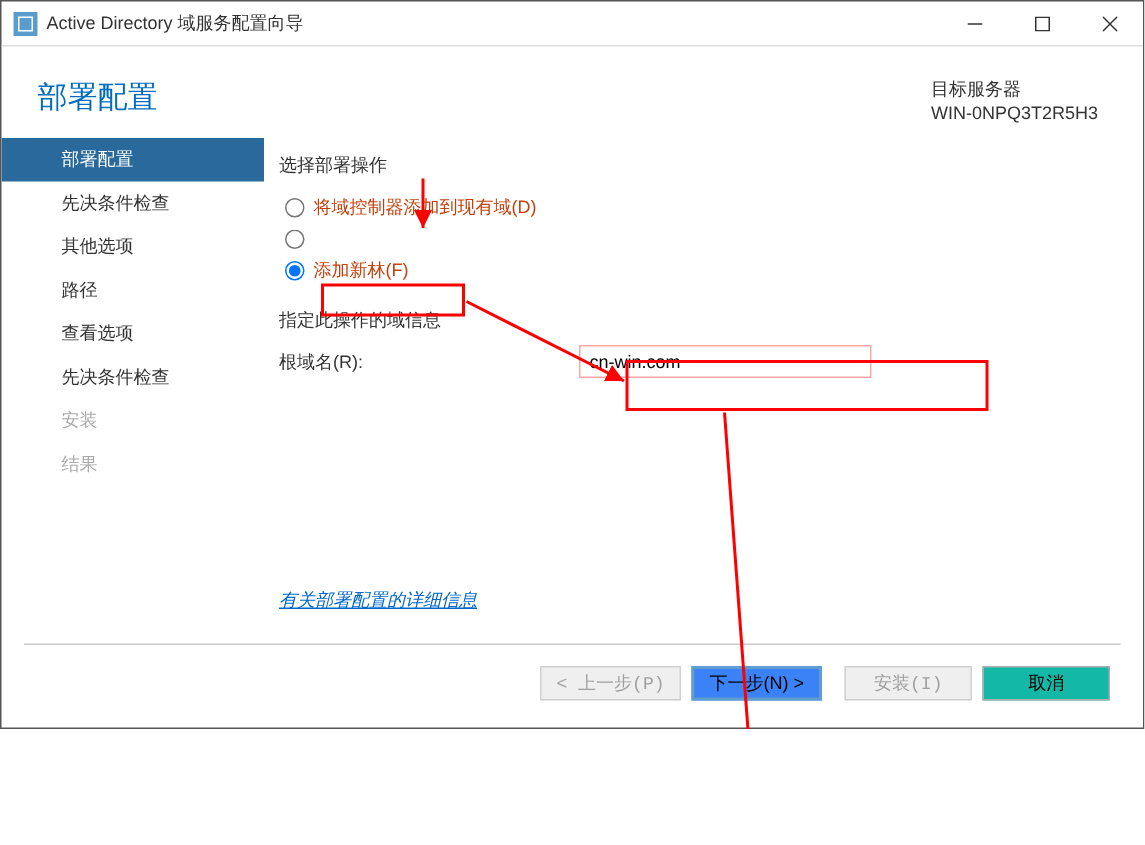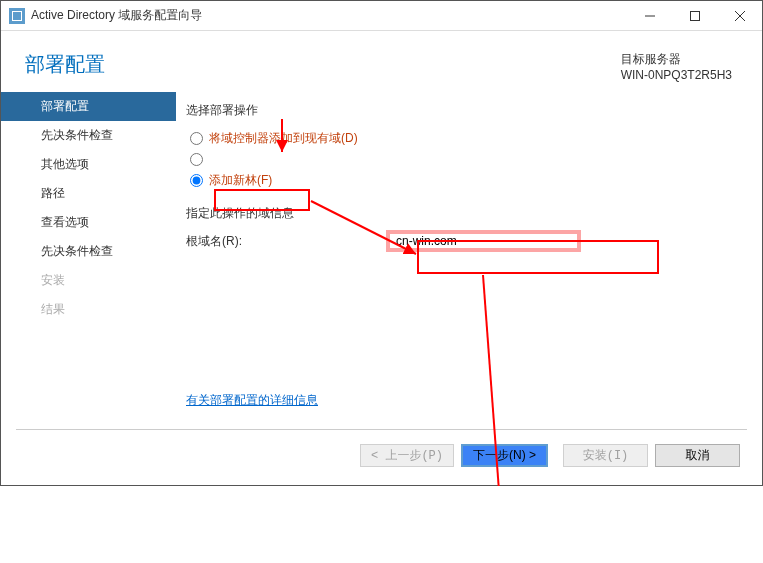--- a/index.html
+++ b/index.html
@@ -25,28 +25,28 @@
     .sidebar-item.disabled { color: #aaa; }
     
     .content { flex: 1; padding: 0 30px 0 10px; position: relative; }
     .section-label { font-size: 12px; color: #333; margin: 10px 0 8px 0; }
     .radio-row { display: flex; align-items: center; padding: 3px 0; }
     .radio-row input[type=radio] { margin: 0 6px 0 4px; }
     .radio-label { font-size: 12px; color: #c2410c; }
     
     .field-row { display: flex; align-items: center; margin-top: 5px; }
     .field-label { width: 200px; font-size: 12px; color: #333; }
-    .text-input { width: 195px; height: 22px; border: 4px solid #fca5a5; padding: 0 6px; font-size: 12px; outline: none; }
+    .text-input { width: 195px; height: 22px; border: 1px solid #fca5a5; padding: 0 6px; font-size: 12px; outline: none; }
     
-    .more-info { position: absolute; bottom: 20px; left: 10px; font-size: 12px; color: #0066cc; text-decoration: underline; cursor: pointer; }
+    .more-info { position: absolute; bottom: 20px; left: 10px; font-size: 12px; color: #0066cc; text-decoration: underline; cursor: pointer; font-style: italic; }
     
     .separator { height: 1px; background: #ccc; margin: 0 15px; }
     
     .footer { padding: 14px 22px 18px 0; display: flex; justify-content: flex-end; gap: 7px; align-items: center; }
-    .btn { min-width: 85px; height: 23px; border: 1px solid #adadad; background: #e5e5e5; font-size: 12px; font-family: inherit; padding: 0 10px; text-align: center; }
+    .btn { min-width: 85px; height: 23px; border: 1px solid #adadad; background: #14b8a6; font-size: 12px; font-family: inherit; padding: 0 10px; text-align: center; }
     .btn.disabled { color: #a0a0a0; background: #efefef; border-color: #d0d0d0; font-family: Liberation Mono, monospace; }
     .btn.default { border: 2px solid #5f9dd0; background: #3b82f6; }
     
     
     .annot-box { position: absolute; border: 2px solid #ff0000; pointer-events: none; }
     .arrow-svg { position: absolute; pointer-events: none; }
   </style>
 </head>
 <body>
 

